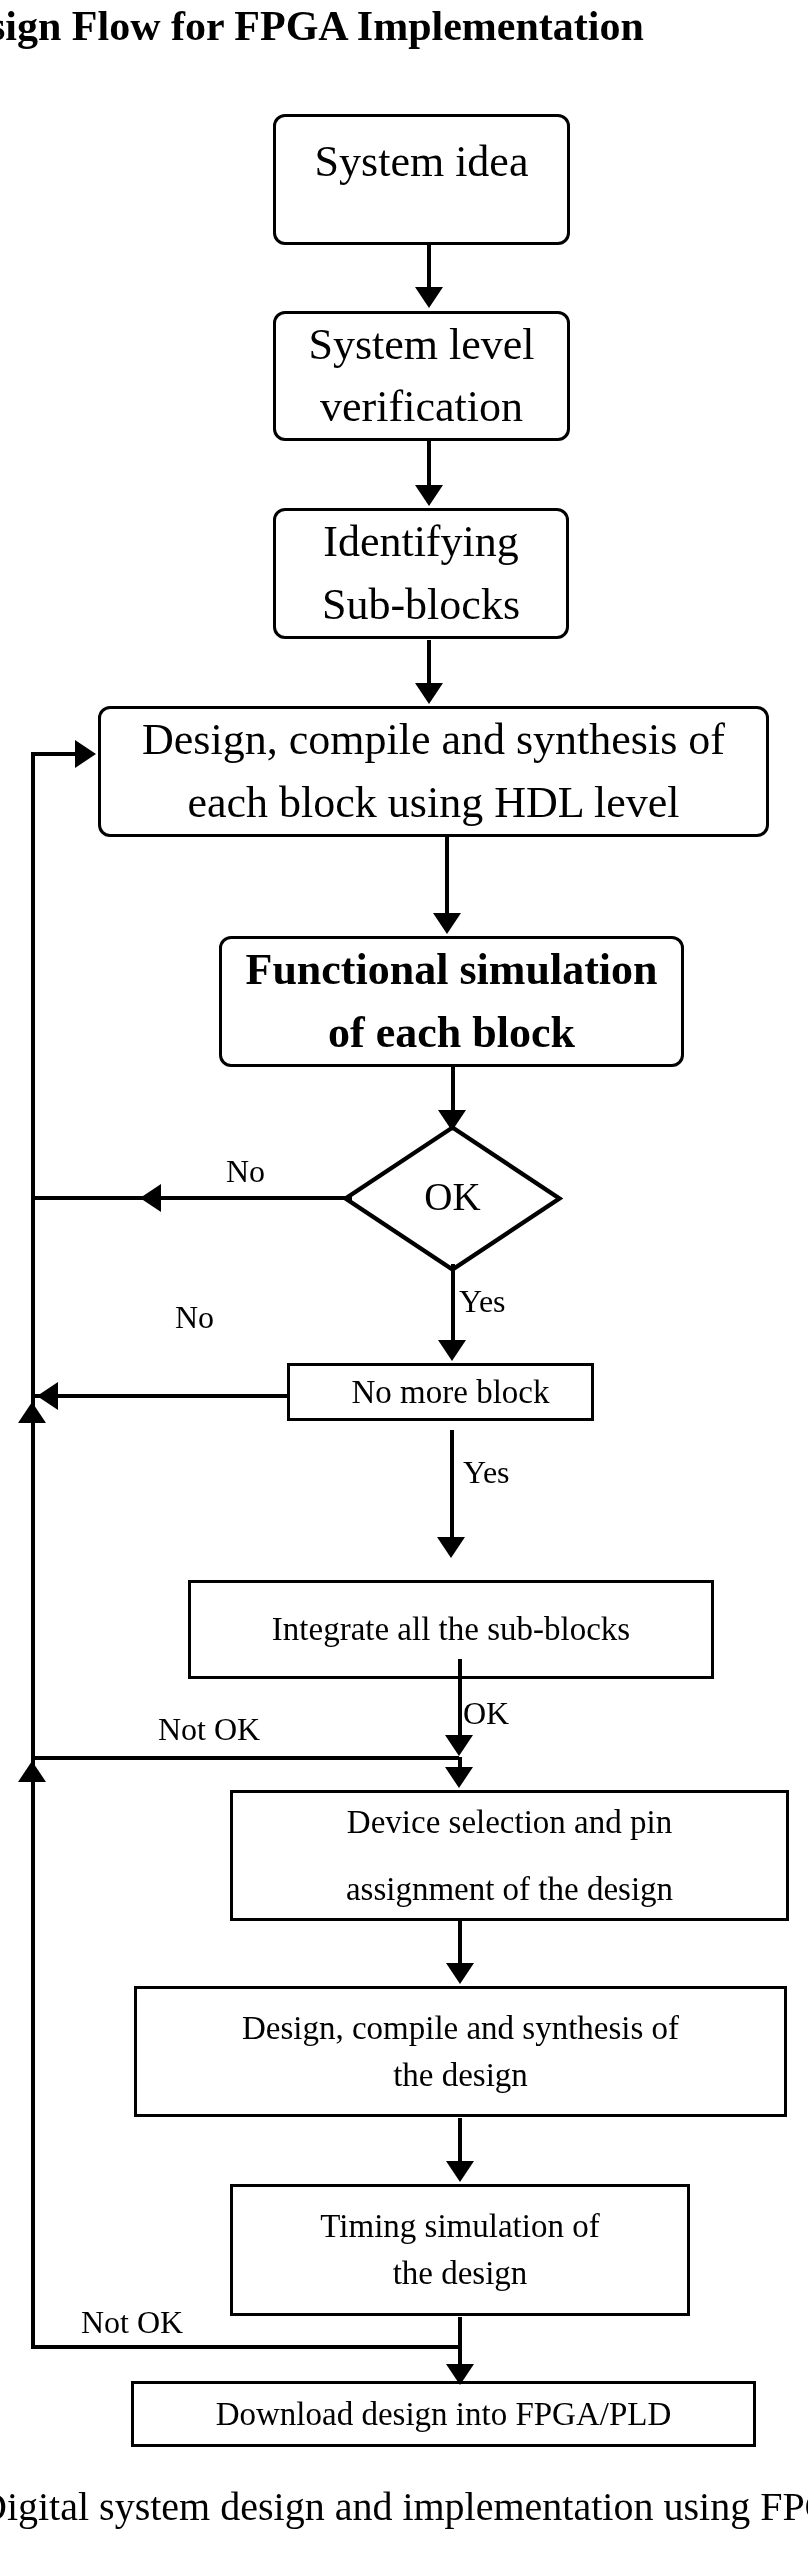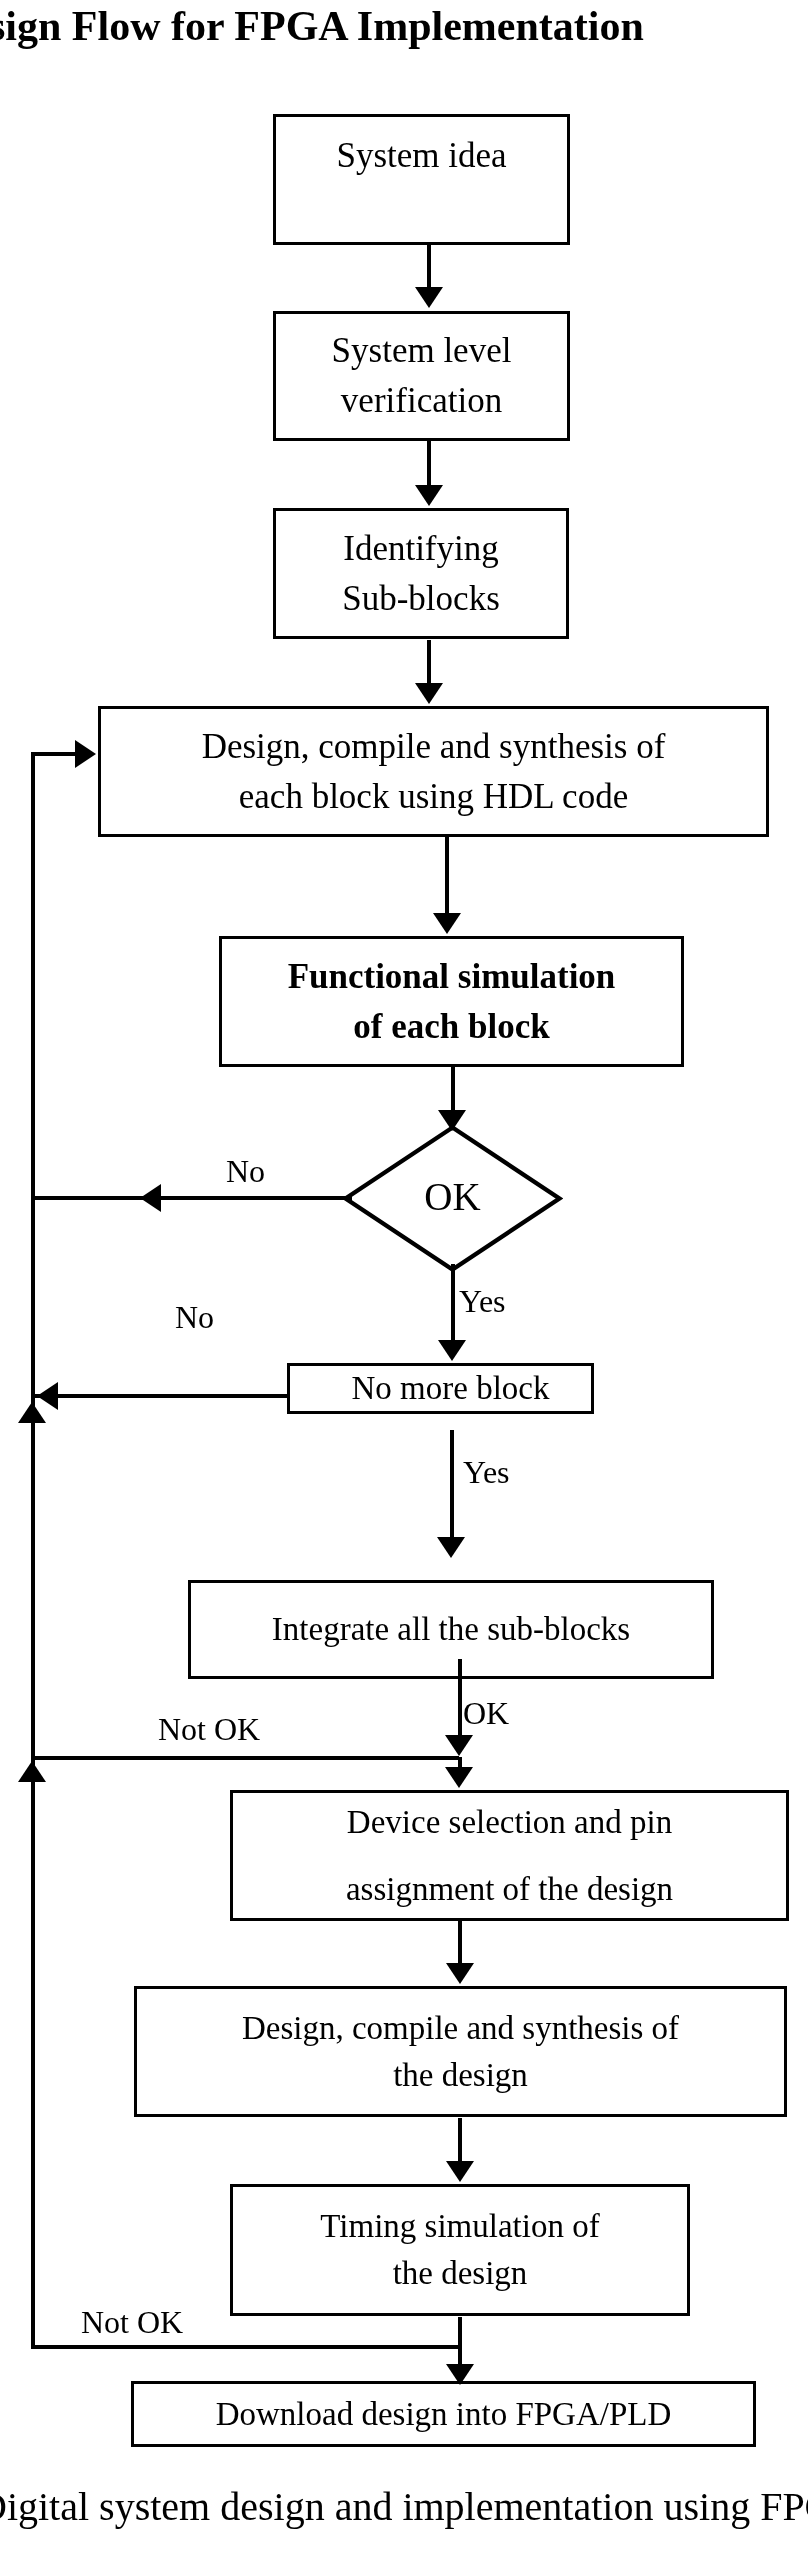--- a/index.html
+++ b/index.html
@@ -4,21 +4,21 @@
 <style>
   html,body{margin:0;padding:0;background:#fff;}
   #page{position:relative;width:808px;height:2576px;background:#ffffff;overflow:hidden;
         font-family:"Liberation Serif", serif;color:#000;}
   .title{position:absolute;white-space:nowrap;font-weight:bold;font-size:42px;}
   .caption{position:absolute;white-space:nowrap;font-size:40px;}
   .box{position:absolute;box-sizing:border-box;border:3.5px solid #000;background:#fff;
        display:flex;flex-direction:column;justify-content:center;align-items:center;
        text-align:center;line-height:1.42;}
   .box span{display:block;}
-  .fs40{font-size:35px;}
+  .fs40{font-size:44px;border-radius:12px;}
   .fs38{font-size:33px;}
   .top-align{justify-content:flex-start;padding-top:14px;}
   .vline{position:absolute;width:3.5px;background:#000;}
   .hline{position:absolute;height:3.5px;background:#000;}
   .ah-down{position:absolute;width:0;height:0;border-left:14px solid transparent;
            border-right:14px solid transparent;border-top:21px solid #000;}
   .ah-up{position:absolute;width:0;height:0;border-left:14px solid transparent;
          border-right:14px solid transparent;border-bottom:21px solid #000;}
   .ah-left{position:absolute;width:0;height:0;border-top:14px solid transparent;
            border-bottom:14px solid transparent;border-right:21px solid #000;}
@@ -45,34 +45,34 @@
     <span>verification</span>
   </div>
 
   <div class="box fs40" style="left:273px;top:508px;width:296px;height:131px;">
     <span>Identifying</span>
     <span>Sub-blocks</span>
   </div>
 
   <div class="box fs40" style="left:98px;top:706px;width:671px;height:131px;">
     <span>Design, compile and synthesis of</span>
-    <span>each block using HDL code</span>
+    <span>each block using HDL level</span>
   </div>
 
   <div class="box fs40" style="left:219px;top:936px;width:465px;height:131px;font-weight:bold;">
     <span>Functional simulation</span>
     <span>of each block</span>
   </div>
 
   <svg class="diamond-svg" width="221" height="149" viewBox="0 0 252 170">
     <polygon points="126,4 248,85 126,166 4,85" fill="#ffffff" stroke="#000000" stroke-width="5"></polygon>
   </svg>
   <div class="diamond-label">OK</div>
 
-  <div class="box fs38" style="left:287px;top:1363px;width:307px;height:51px;padding-left:20px;">
+  <div class="box fs38" style="left:287px;top:1363px;width:307px;height:58px;padding-left:20px;">
     <span>No more block</span>
   </div>
 
   <div class="box fs38" style="left:188px;top:1560px;width:526px;height:99px;line-height:1.35;margin-top:20px;">
     <span>Integrate all the sub-blocks</span>
   </div>
 
   <div class="box fs38" style="left:230px;top:1790px;width:559px;height:131px;gap:20px;">
     <span>Device selection and pin</span>
     <span>assignment of the design</span>

